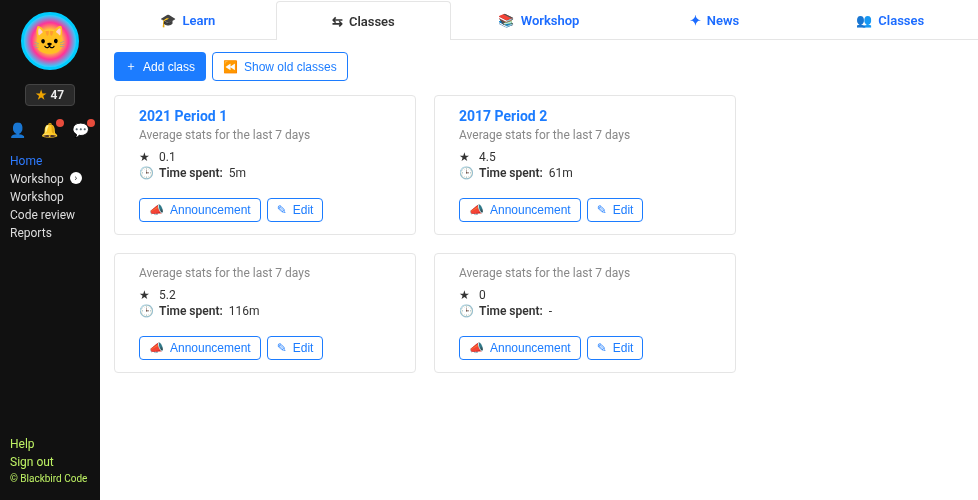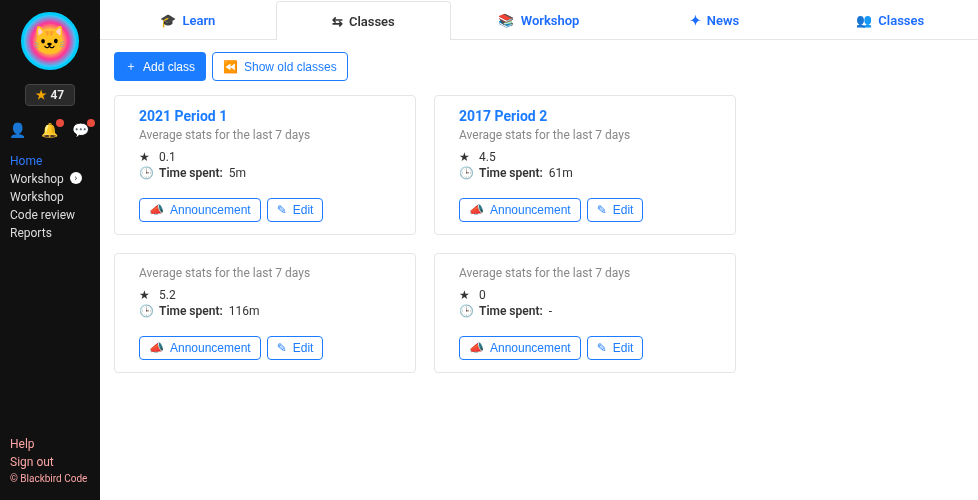--- a/index.html
+++ b/index.html
@@ -15,21 +15,21 @@
     .top-icons { display: flex; justify-content: center; gap: 14px; padding: 4px 0 14px; }
     .top-icon { position: relative; color: #fff; font-size: 14px; cursor: pointer; }
     .red-dot { position: absolute; top: -3px; right: -5px; width: 8px; height: 8px; background: #e74c3c; border-radius: 50%; }
     
     .nav-list { list-style: none; padding: 0 10px; font-size: 12px; }
     .nav-list li { padding: 2px 0; cursor: pointer; color: #ddd; display: flex; align-items: flex-start; gap: 6px; }
     .nav-list li.active { color: #2e7bff; }
     .chev { background: #fff; color: #111; border-radius: 50%; width: 12px; height: 12px; font-size: 9px; display: inline-flex; align-items: center; justify-content: center; }
     
     .sidebar-bottom { margin-top: auto; padding: 0 10px 6px; font-size: 12px; }
-    .sidebar-bottom div { padding: 2px 0; cursor: pointer; color: #fca5a5; }
+    .sidebar-bottom div { padding: 2px 0; cursor: pointer; color: #bef264; }
     .copyright { font-size: 10px; color: #666; padding-top: 6px; }
     
     .main { flex: 1; display: flex; flex-direction: column; }
     
     .tabs { display: flex; border-bottom: 1px solid #e5e5e5; height: 40px; }
     .tab { flex: 1; display: flex; align-items: center; justify-content: center; gap: 6px; font-size: 13px; font-weight: 600; color: #1c6cff; cursor: pointer; border: 1px solid transparent; border-bottom: none; }
     .tab.active { background: #fff; color: #333; border-color: #e5e5e5; border-radius: 4px 4px 0 0; position: relative; top: 1px; }
     .tab .ticon { font-size: 13px; }
     
     .content { padding: 12px 14px; }

